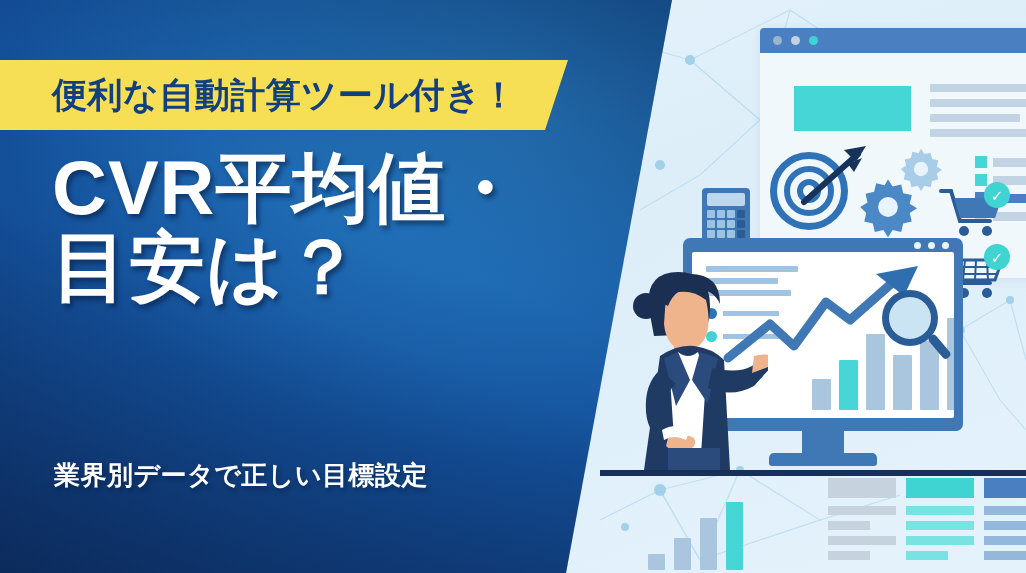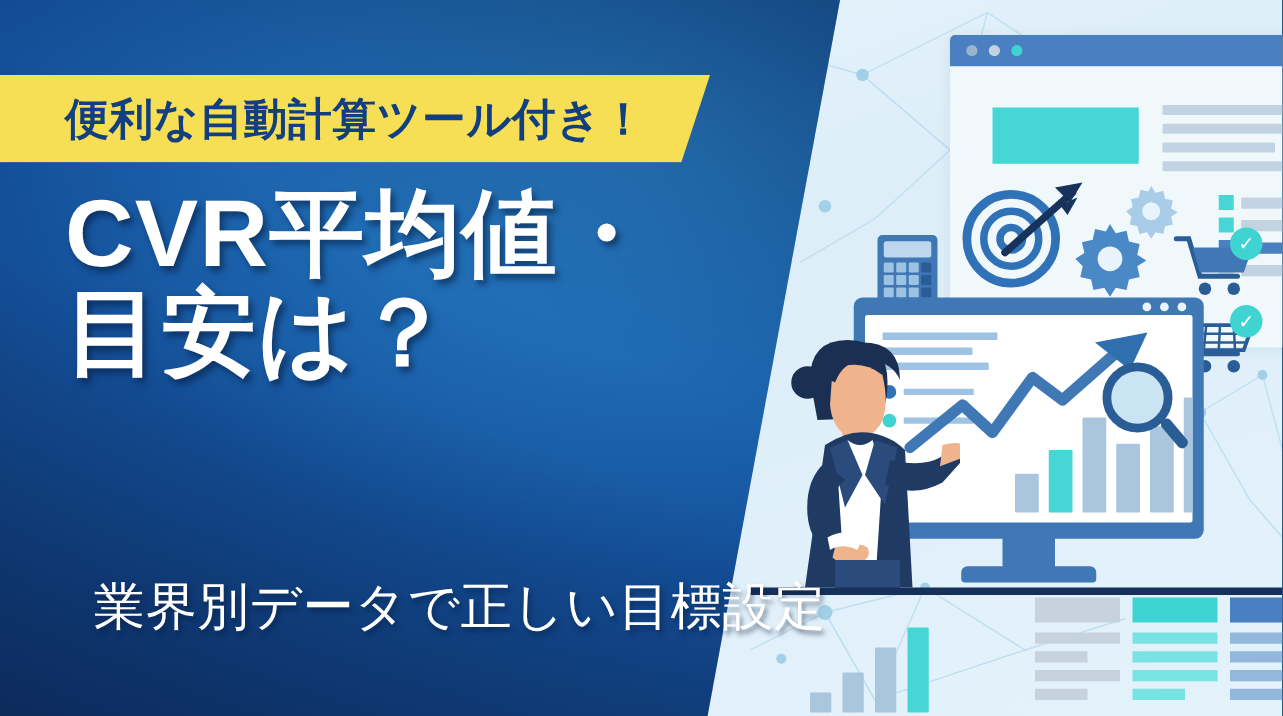--- a/index.html
+++ b/index.html
@@ -173,24 +173,23 @@
   .headline{
     position:absolute;left:52px;top:148px;width:560px;
     color:#fff;font-size:76px;font-weight:bold;line-height:1.04;
     letter-spacing:1px;
     text-shadow:3px 4px 5px rgba(6,26,58,.55);
   }
   .headline div{white-space:nowrap;}
 
   .subline{
     position:absolute;left:54px;top:458px;
-    color:#fff;font-size:41px;font-weight:normal;letter-spacing:.5px;
+    color:#fff;font-size:26px;font-weight:bold;letter-spacing:.5px;
     white-space:nowrap;
     text-shadow:2px 3px 4px rgba(6,26,58,.5);
-    margin-left:21px;
   }
 </style>
 </head>
 <body>
 
 <div id="stage">
 
   <div class="illus">
 
     <svg class="illus-net" width="1026" height="573" viewBox="0 0 1026 573">

